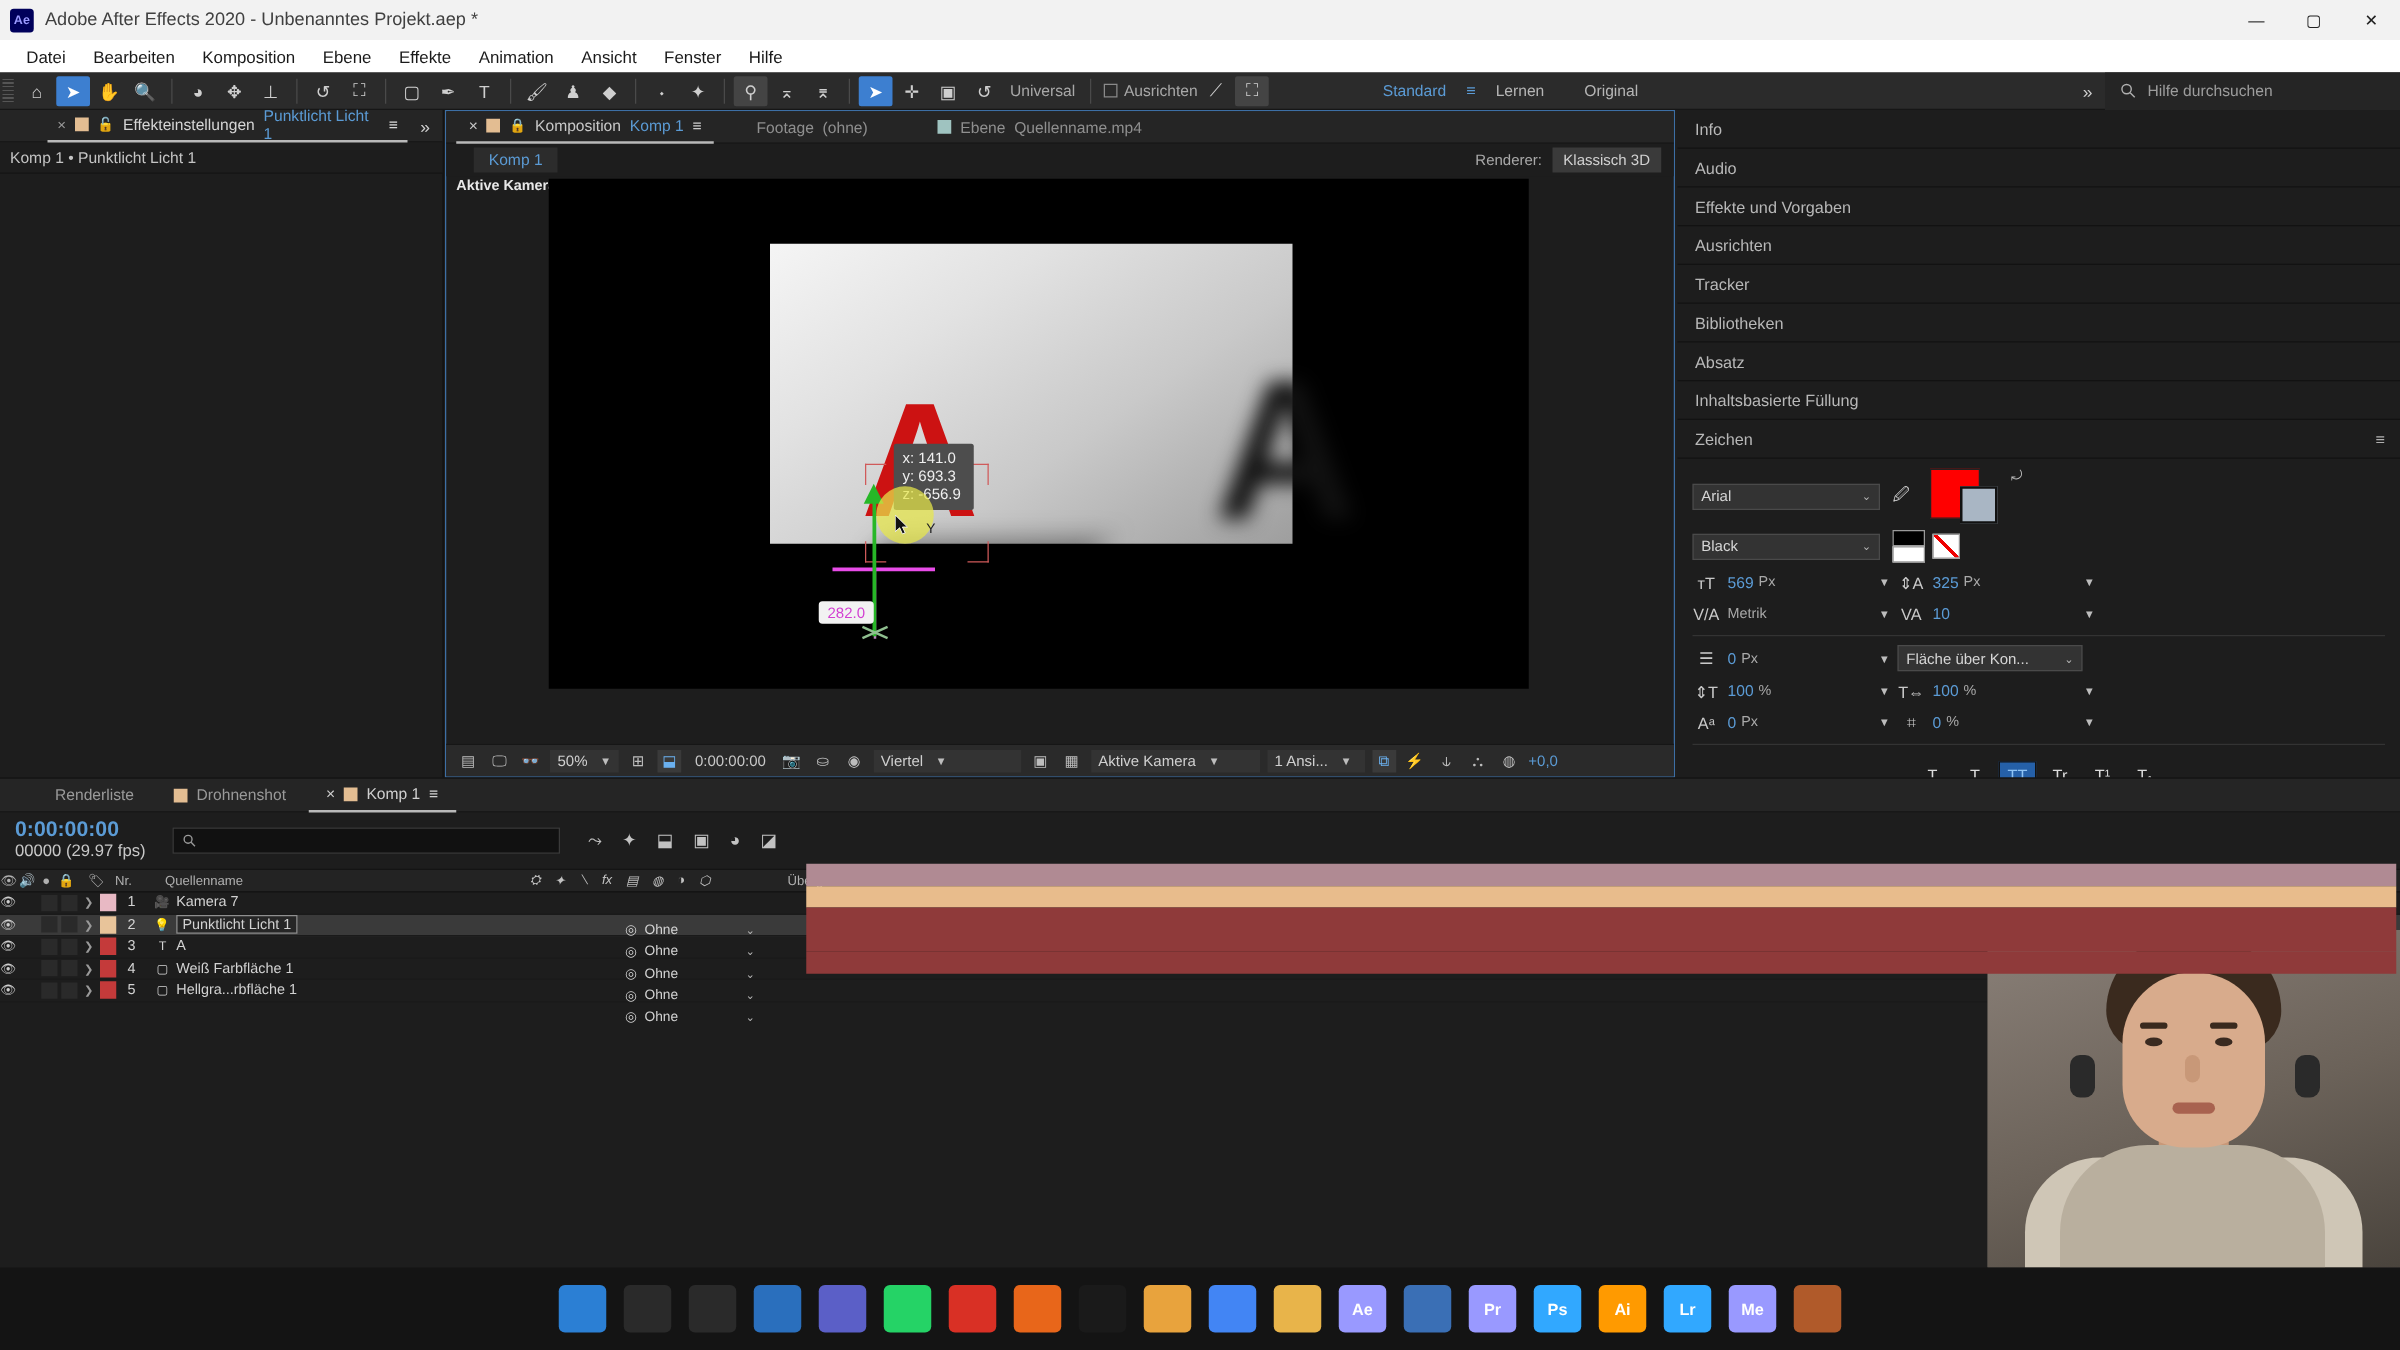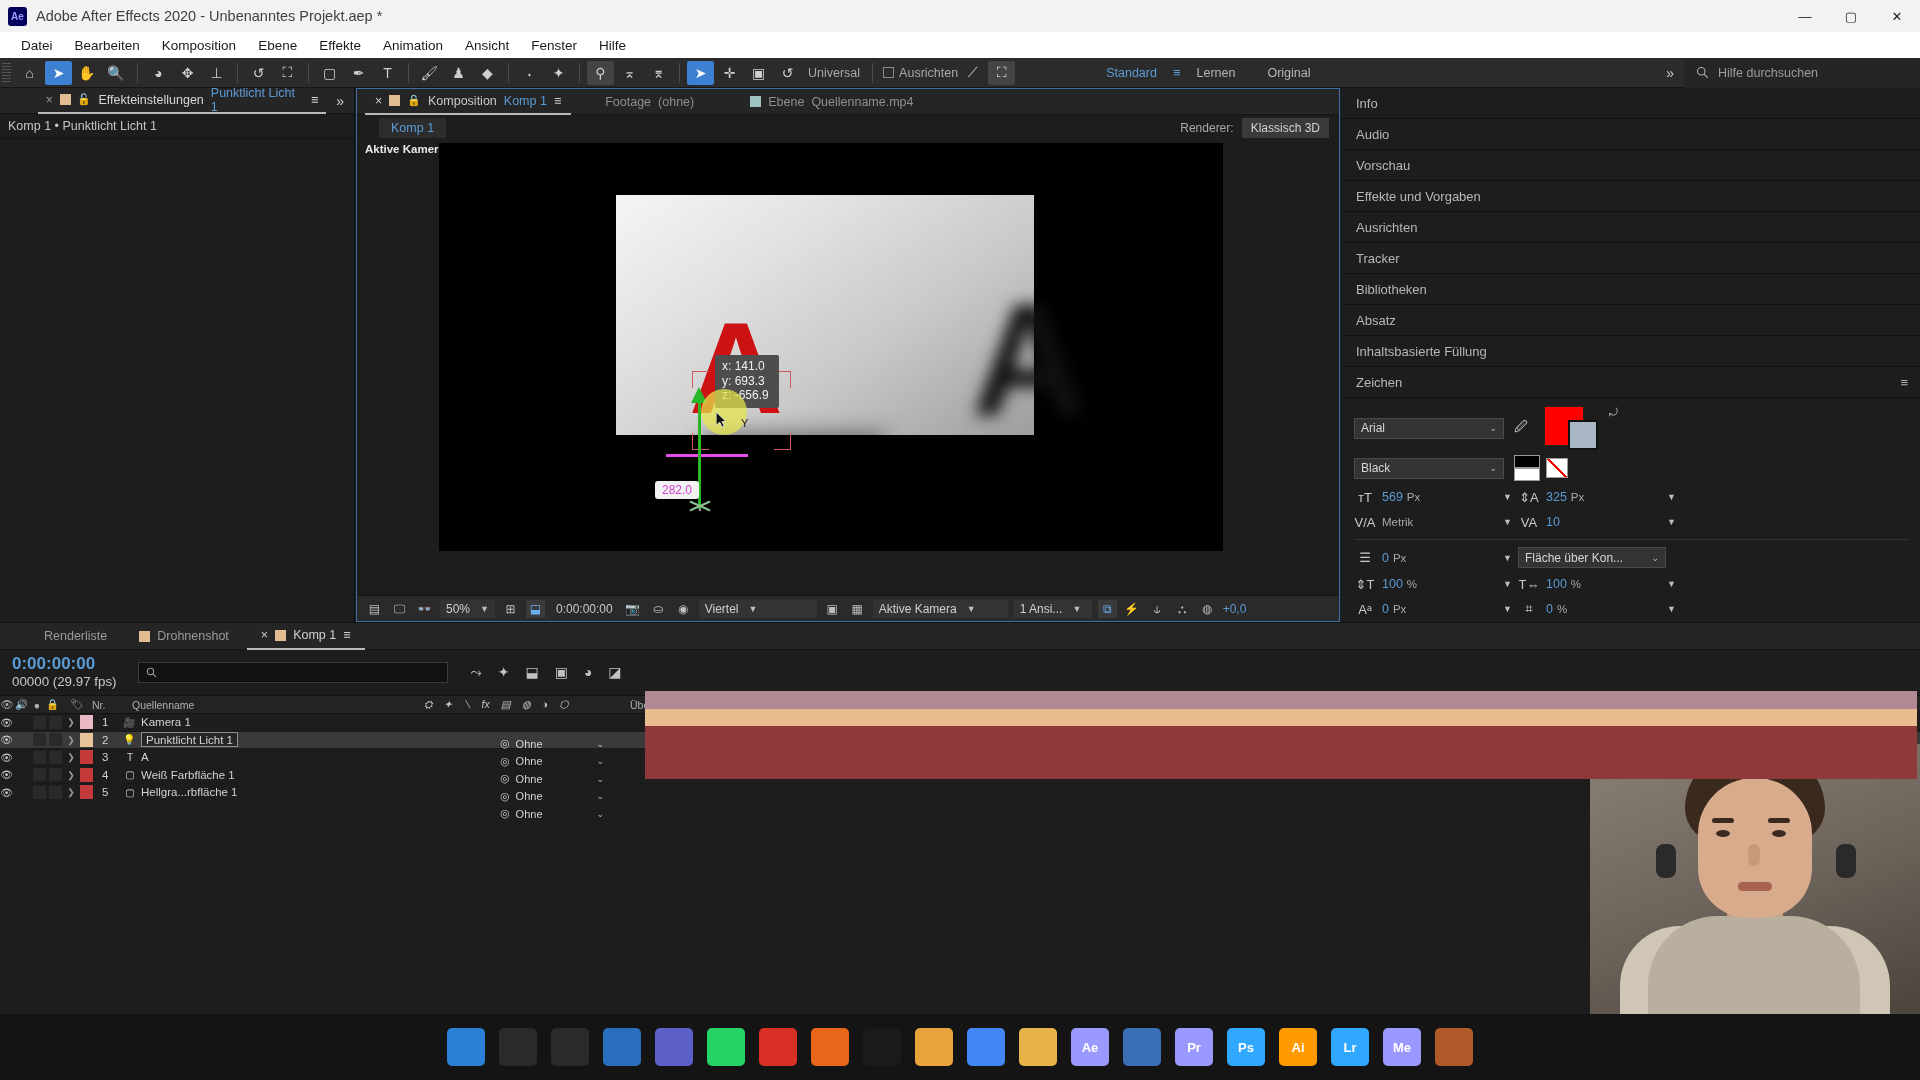--- a/index.html
+++ b/index.html
@@ -421,21 +421,20 @@
       <div class="cb-ico">⛬</div>
       <div class="cb-ico">◍</div>
       <div class="cb-blue">+0,0</div>
     </div>
   </div>
 
   <div class="rightdock">
     <div id="rdpanels">
         <div class="rdpanel">Info</div>
         <div class="rdpanel">Audio</div>
-        <div class="rdpanel">Vorschau</div>
         <div class="rdpanel">Effekte und Vorgaben</div>
         <div class="rdpanel">Ausrichten</div>
         <div class="rdpanel">Tracker</div>
         <div class="rdpanel">Bibliotheken</div>
         <div class="rdpanel">Absatz</div>
         <div class="rdpanel">Inhaltsbasierte Füllung</div>
       </div>
 
     <div class="rdpanel">
       <span>Zeichen</span>
@@ -614,21 +613,21 @@
     <div id="layers">
         <div class="layer-row">
           <span class="eye">👁</span>
           <span style="width:16px"></span>
           <span class="sq" style="margin-left:4px"></span>
           <span class="sq" style="margin-left:3px"></span>
           <span style="width:18px;text-align:center;color:#9a9a9a;font-size:9px">❯</span>
           <span class="lcolor" style="background:#e8b9c4"></span>
           <span style="width:26px;padding-left:9px">1</span>
           <span style="width:22px;text-align:center;font-size:10px">🎥</span>
-          <span>Kamera 1</span>
+          <span>Kamera 7</span>
           <span style="margin-left:auto"></span>
         </div>
         <div class="layer-row sel">
           <span class="eye">👁</span>
           <span style="width:16px"></span>
           <span class="sq" style="margin-left:4px"></span>
           <span class="sq" style="margin-left:3px"></span>
           <span style="width:18px;text-align:center;color:#9a9a9a;font-size:9px">❯</span>
           <span class="lcolor" style="background:#e8c49a"></span>
           <span style="width:26px;padding-left:9px">2</span>

